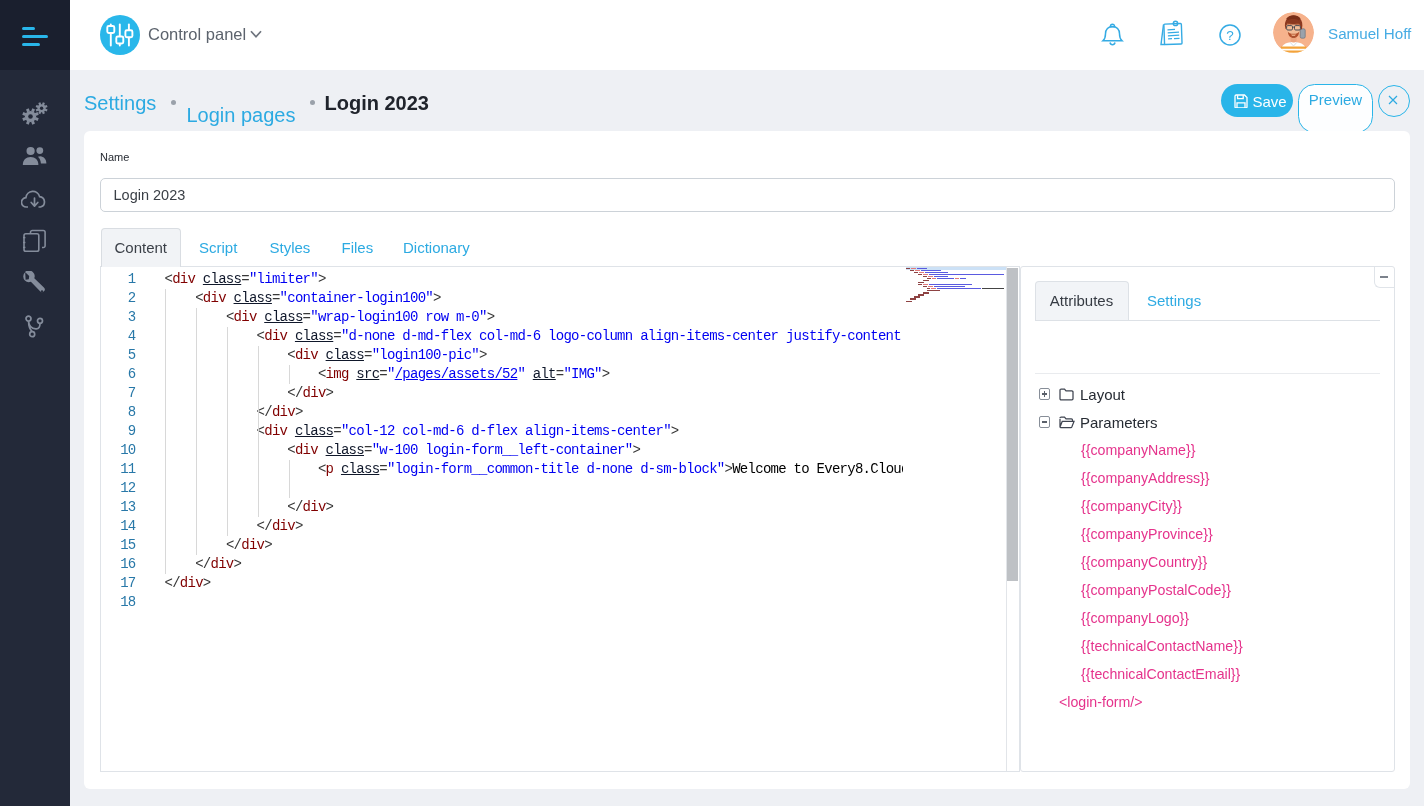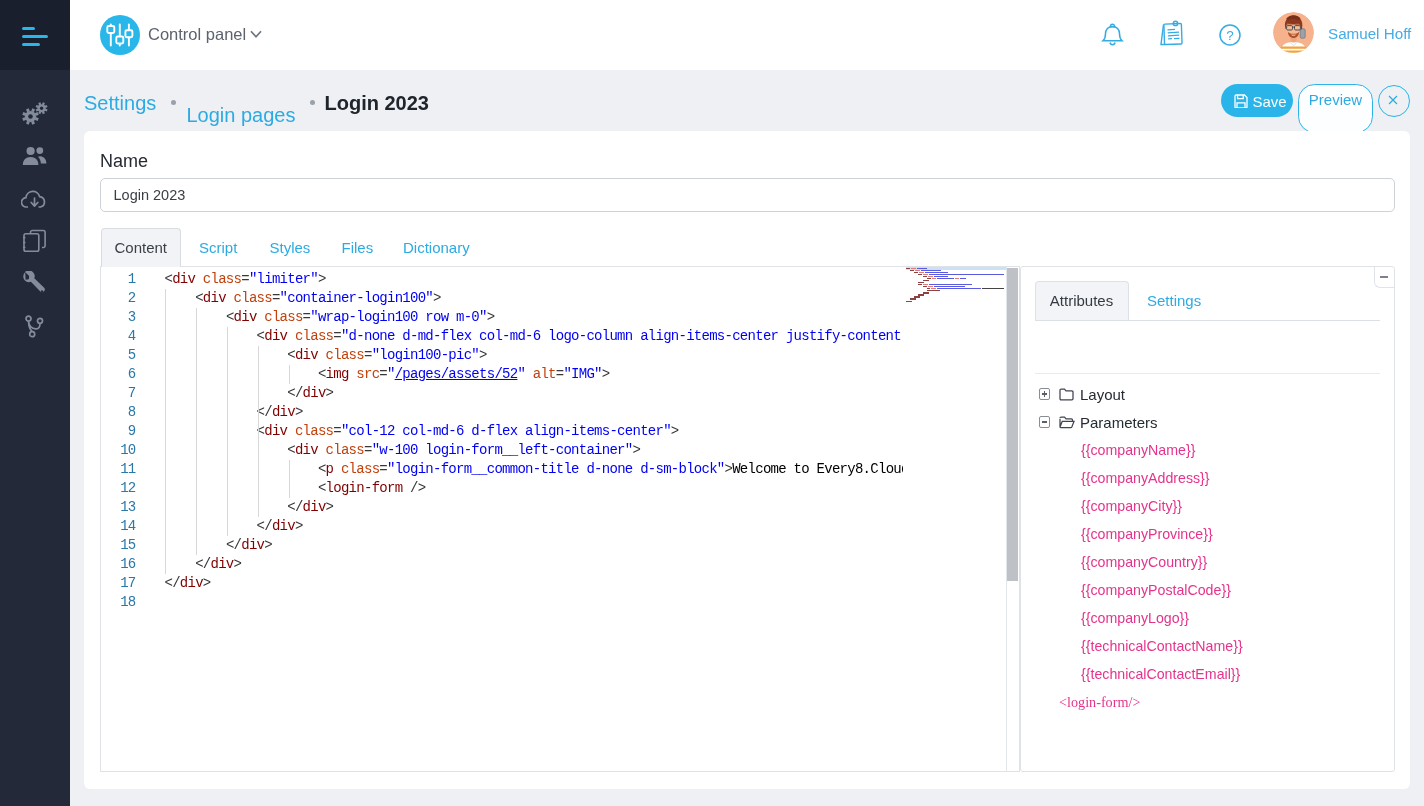--- a/index.html
+++ b/index.html
@@ -1,21 +1,21 @@
 <!DOCTYPE html>
 <html><head>
 <meta charset="utf-8">
 <style>
   * { margin:0; padding:0; box-sizing:border-box; }
   html,body { width:1424px; height:806px; overflow:hidden; }
   body { position:relative; background:#eef0f4; font-family:"Liberation Sans",sans-serif; }
   .abs { position:absolute; }
   
   .t { color:#800000; }
-  .a { color:#c2410c; }
+  .a { color:#0f172a;text-decoration:underline; }
   .s { color:#0000f2; }
   .d { color:#383838; }
   .cl { position:absolute; left:0; height:19px; line-height:19px; white-space:pre;
         font-family:"Liberation Mono",monospace; font-size:14px; letter-spacing:-0.73px; color:#000; }
   .ln { position:absolute; left:0; top:0; width:35px; text-align:right; color:#2878a8; }
   .ct { position:absolute; left:64px; top:0; white-space:pre; }
   .ig { position:absolute; width:0; border-left:1px solid #d8d8d8; }
   .mml { position:absolute; height:1.2px; font-size:0; }
   .mml i { display:inline-block; height:1.2px; vertical-align:top; }
   .row-lab { font-size:15px; color:#262b33; }
@@ -206,21 +206,21 @@
 </div>
 <div class="abs" style="left:1298px;top:84px;width:75px;height:49px;border-radius:16.5px;background:#fdfeff;border:1.4px solid #29b5e9;text-align:center;line-height:30px;font-size:15px;color:#2caae2;">Preview</div>
 <div class="abs" style="left:1377.5px;top:84.5px;width:32px;height:32px;border-radius:50%;border:1.3px solid #29b5e9;">
   <svg class="abs" style="left:9.5px;top:9.5px;" width="10" height="10" viewBox="0 0 10 10">
     <path d="M1 1 L9 9 M9 1 L1 9" stroke="#2caae2" stroke-width="1.2"></path>
   </svg>
 </div>
 
 <div class="abs" style="left:84px;top:131px;width:1326px;height:658px;background:#ffffff;border-radius:6px;"></div>
 
-<div class="abs" style="left:100px;top:151px;font-size:18px;color:#272b33;">Name</div>
+<div class="abs" style="left:100px;top:151px;font-size:11px;color:#272b33;">Name</div>
 <div class="abs" style="left:99.5px;top:178px;width:1295px;height:34px;border:1px solid #ccd2d8;border-radius:5px;background:#fff;">
   <div class="abs" style="left:13px;top:8px;font-size:14.5px;color:#3a3f46;">Login 2023</div>
 </div>
 
 <div class="abs" style="left:100.5px;top:228px;width:80.5px;height:39px;background:#f1f3f6;border:1px solid #d9dde2;border-bottom:none;border-radius:4px 4px 0 0;text-align:center;line-height:37px;font-size:15px;color:#3a3f47;z-index:3;">Content</div>
 <div class="abs" style="left:199px;top:239px;font-size:15px;color:#2caae2;">Script</div>
 <div class="abs" style="left:269.5px;top:239px;font-size:15px;color:#2caae2;">Styles</div>
 <div class="abs" style="left:341.5px;top:239px;font-size:15px;color:#2caae2;">Files</div>
 <div class="abs" style="left:403px;top:239px;font-size:15px;color:#2caae2;">Dictionary</div>
 
@@ -230,21 +230,21 @@
   <div class="cl" style="top:21.5px;width:802px;"><span class="ln">2</span><span class="ct">    <span class="d">&lt;</span><span class="t">div</span> <span class="a">class</span><span class="d">=</span><span class="s">"container-login100"</span><span class="d">&gt;</span></span></div>
   <div class="cl" style="top:40.5px;width:802px;"><span class="ln">3</span><span class="ct">        <span class="d">&lt;</span><span class="t">div</span> <span class="a">class</span><span class="d">=</span><span class="s">"wrap-login100 row m-0"</span><span class="d">&gt;</span></span></div>
   <div class="cl" style="top:59.5px;width:802px;"><span class="ln">4</span><span class="ct">            <span class="d">&lt;</span><span class="t">div</span> <span class="a">class</span><span class="d">=</span><span class="s">"d-none d-md-flex col-md-6 logo-column align-items-center justify-content-center"</span></span></div>
   <div class="cl" style="top:78.5px;width:802px;"><span class="ln">5</span><span class="ct">                <span class="d">&lt;</span><span class="t">div</span> <span class="a">class</span><span class="d">=</span><span class="s">"login100-pic"</span><span class="d">&gt;</span></span></div>
   <div class="cl" style="top:97.5px;width:802px;"><span class="ln">6</span><span class="ct">                    <span class="d">&lt;</span><span class="t">img</span> <span class="a">src</span><span class="d">=</span><span class="s">"<u>/pages/assets/52</u>"</span> <span class="a">alt</span><span class="d">=</span><span class="s">"IMG"</span><span class="d">&gt;</span></span></div>
   <div class="cl" style="top:116.5px;width:802px;"><span class="ln">7</span><span class="ct">                <span class="d">&lt;/</span><span class="t">div</span><span class="d">&gt;</span></span></div>
   <div class="cl" style="top:135.5px;width:802px;"><span class="ln">8</span><span class="ct">            <span class="d">&lt;/</span><span class="t">div</span><span class="d">&gt;</span></span></div>
   <div class="cl" style="top:154.5px;width:802px;"><span class="ln">9</span><span class="ct">            <span class="d">&lt;</span><span class="t">div</span> <span class="a">class</span><span class="d">=</span><span class="s">"col-12 col-md-6 d-flex align-items-center"</span><span class="d">&gt;</span></span></div>
   <div class="cl" style="top:173.5px;width:802px;"><span class="ln">10</span><span class="ct">                <span class="d">&lt;</span><span class="t">div</span> <span class="a">class</span><span class="d">=</span><span class="s">"w-100 login-form__left-container"</span><span class="d">&gt;</span></span></div>
   <div class="cl" style="top:192.5px;width:802px;"><span class="ln">11</span><span class="ct">                    <span class="d">&lt;</span><span class="t">p</span> <span class="a">class</span><span class="d">=</span><span class="s">"login-form__common-title d-none d-sm-block"</span><span class="d">&gt;</span>Welcome to Every8.Cloud</span></div>
-  <div class="cl" style="top:211.5px;width:802px;"><span class="ln">12</span><span class="ct">                    <span class="d">&lt;</span><span class="t">login-form</span> <span class="d">/&gt;</span></span></div>
+  <div class="cl" style="top:211.5px;width:802px;"><span class="ln">12</span></div>
   <div class="cl" style="top:230.5px;width:802px;"><span class="ln">13</span><span class="ct">                <span class="d">&lt;/</span><span class="t">div</span><span class="d">&gt;</span></span></div>
   <div class="cl" style="top:249.5px;width:802px;"><span class="ln">14</span><span class="ct">            <span class="d">&lt;/</span><span class="t">div</span><span class="d">&gt;</span></span></div>
   <div class="cl" style="top:268.5px;width:802px;"><span class="ln">15</span><span class="ct">        <span class="d">&lt;/</span><span class="t">div</span><span class="d">&gt;</span></span></div>
   <div class="cl" style="top:287.5px;width:802px;"><span class="ln">16</span><span class="ct">    <span class="d">&lt;/</span><span class="t">div</span><span class="d">&gt;</span></span></div>
   <div class="cl" style="top:306.5px;width:802px;"><span class="ln">17</span><span class="ct"><span class="d">&lt;/</span><span class="t">div</span><span class="d">&gt;</span></span></div>
   <div class="cl" style="top:325.5px;width:802px;"><span class="ln">18</span><span class="ct"></span></div>
   <div class="ig" style="left:64.5px;top:21.5px;height:285.0px;"></div>
   <div class="ig" style="left:95.5px;top:40.5px;height:247.0px;"></div>
   <div class="ig" style="left:126.4px;top:59.5px;height:209.0px;"></div>
   <div class="ig" style="left:157.4px;top:78.5px;height:171.0px;"></div>
@@ -305,15 +305,15 @@
   <div class="abs row-lab" style="left:59.5px;top:147px;">Parameters</div>
   <div class="pink" style="left:60.5px;top:175px;">{{companyName}}</div>
   <div class="pink" style="left:60.5px;top:203px;">{{companyAddress}}</div>
   <div class="pink" style="left:60.5px;top:231px;">{{companyCity}}</div>
   <div class="pink" style="left:60.5px;top:259px;">{{companyProvince}}</div>
   <div class="pink" style="left:60.5px;top:287px;">{{companyCountry}}</div>
   <div class="pink" style="left:60.5px;top:315px;">{{companyPostalCode}}</div>
   <div class="pink" style="left:60.5px;top:343px;">{{companyLogo}}</div>
   <div class="pink" style="left:60.5px;top:371px;">{{technicalContactName}}</div>
   <div class="pink" style="left:60.5px;top:399px;">{{technicalContactEmail}}</div>
-  <div class="pink" style="left:38.5px;top:427px;font-family:Liberation Serif, serif;">&lt;login-form/&gt;</div>
+  <div class="pink" style="left:38.5px;top:427px;">&lt;login-form/&gt;</div>
   </div>
 </div>
 
 </body></html>

